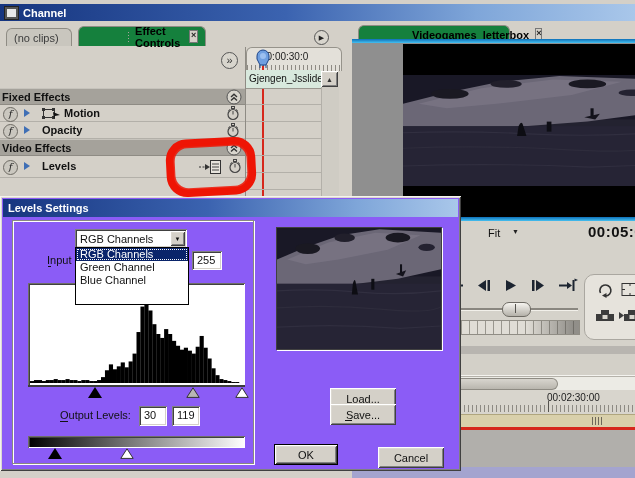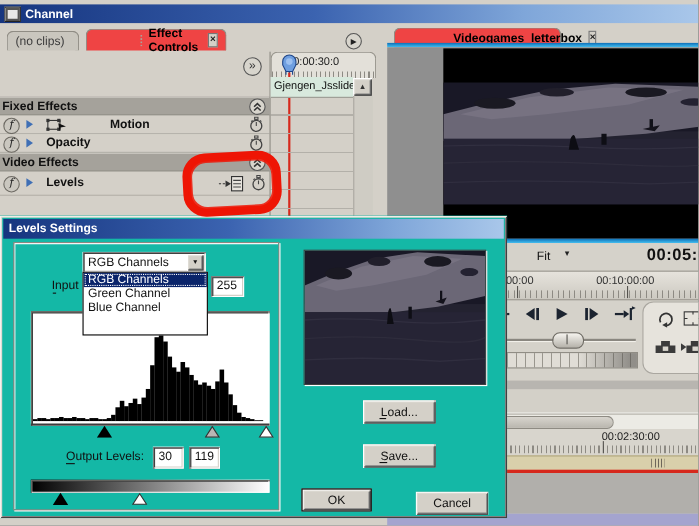--- a/index.html
+++ b/index.html
@@ -11,21 +11,21 @@
   
   .titlebar{left:0;top:4px;width:635px;height:17px;
     background:linear-gradient(to right,#16357f 0%,#3b63b0 45%,#7fa6d9 75%,#a9c7ea 100%);
     color:#fff;font-weight:bold;display:flex;align-items:center;padding-left:4px;box-sizing:border-box;}
   .titlebar .ticon{width:13px;height:12px;margin-right:4px;background:#e8e8e8;border:1px solid #222;
     box-shadow:inset 0 0 0 2px #555;}
   
   .tab{height:18px;border:1px solid #8f8c84;border-bottom:none;border-radius:6px 6px 0 0;
        display:flex;align-items:center;padding:0 7px;box-sizing:border-box;}
   .tab.inactive{background:#c9c6be;color:#3c3c3c;}
-  .tab.active{background:#ef4444;color:#000;font-weight:bold;padding-left:48px;}
+  .tab.active{background:#15803d;color:#000;font-weight:bold;padding-left:48px;}
   .grip{width:5px;height:11px;margin-right:5px;
     background-image:radial-gradient(#a7a49c 36%,rgba(0,0,0,0) 40%);background-size:3px 3px;}
   .closebox{width:11px;height:11px;border:1px solid #777;background:#d4d0c8;margin-left:6px;
     font-size:9px;line-height:9px;text-align:center;font-weight:bold;color:#222;}
   .circlebtn{border:1px solid #555;border-radius:50%;background:#d8d5cd;display:flex;
     align-items:center;justify-content:center;box-sizing:border-box;}
   
   .hdr{background:#a5a29b;border-top:1px solid #c6c3bc;border-bottom:1px solid #8e8b84;
     display:flex;align-items:center;font-weight:bold;padding-left:2px;box-sizing:border-box;}
   .erow{background:#d4d0c8;border-bottom:1px solid #b3b0a9;box-sizing:border-box;}
@@ -110,21 +110,21 @@
       <div class="ftog abs" style="left:3px;top:2px;"><span>f</span></div>
       <div class="exp abs" style="left:24px;top:4px;"></div>
       <svg class="abs" style="left:42px;top:2px;" width="19" height="13" viewBox="0 0 19 13">
         <rect x="1.5" y="2.5" width="11" height="8" fill="none" stroke="#333"></rect>
         <rect x="0" y="1" width="3" height="3" fill="#333"></rect>
           <rect x="10" y="1" width="3" height="3" fill="#333"></rect>
         <rect x="0" y="9" width="3" height="3" fill="#333"></rect>
           <rect x="10" y="9" width="3" height="3" fill="#333"></rect>
         <polygon points="11,5 18,8 13,9 12,12" fill="#111"></polygon>
       </svg>
-      <span class="b abs" style="left:64px;top:2px;margin-left:36px;">Motion</span>
+      <span class="b abs" style="left:64px;top:2px;">Motion</span>
       <svg class="abs" style="left:226px;top:1px;" width="14" height="15" viewBox="0 0 14 15">
         <rect x="5.5" y="0.5" width="3" height="2" fill="none" stroke="#444"></rect>
         <circle cx="7" cy="8.5" r="5" fill="none" stroke="#444" stroke-width="1.2"></circle>
         <path d="M7 8.5 L7 5 M3.6 3.4 L2.4 4.6 M10.4 3.4 L11.6 4.6" stroke="#444"></path>
       </svg>
     </div>
 
     <div class="abs erow" style="left:0;top:101px;width:245px;height:17px;">
       <div class="ftog abs" style="left:3px;top:2px;"><span>f</span></div>
       <div class="exp abs" style="left:24px;top:4px;"></div>
@@ -196,27 +196,20 @@
         </svg>
       </div>
     </div>
     <div class="abs" style="left:0;top:196px;width:283px;height:4px;background:linear-gradient(#0d6fb8,#45c0f0);"></div>
 
     <div class="abs" style="left:0;top:200px;width:283px;height:125px;background:#d5d2ca;">
       <span class="abs" style="left:136px;top:6px;">Fit</span>
       <span class="abs" style="left:160px;top:7px;font-size:7px;color:#222;">▼</span>
       <span class="abs b" style="left:236px;top:2px;width:47px;font-size:15px;letter-spacing:0.5px;overflow:hidden;white-space:nowrap;">00:05:0</span>
 
-      <div class="abs" style="left:0;top:25px;width:283px;height:25px;background:linear-gradient(#e6e3dc,#ccc9c1);border-top:1px solid #9a978f;border-bottom:1px solid #98958d;overflow:hidden;">
-        <span class="abs" style="left:108px;top:3px;font-size:10px;color:#333;">00:00</span>
-        <span class="abs" style="left:190px;top:3px;font-size:10px;color:#333;">00:10:00:00</span>
-        <div class="abs ticks" style="left:0;bottom:1px;width:283px;height:7px;"></div>
-        <div class="abs" style="left:118px;bottom:1px;width:1px;height:11px;background:#55534e;"></div>
-        <div class="abs" style="left:218px;bottom:1px;width:1px;height:11px;background:#55534e;"></div>
-      </div>
 
       <svg class="abs" style="left:100px;top:58px;" width="18" height="13" viewBox="0 0 18 13">
           <rect x="1" y="5.5" width="10" height="2" fill="#1c2430"></rect>
           <rect x="1.5" y="1" width="2" height="11" fill="#1c2430"></rect>
         </svg>
       <svg class="abs" style="left:124px;top:58px;" width="16" height="13" viewBox="0 0 16 13">
           <polygon points="10,1 10,12 2,6.5" fill="#1c2430"></polygon>
           <rect x="11.5" y="1" width="2.5" height="11" fill="#1c2430"></rect>
         </svg>
       <svg class="abs" style="left:152px;top:58px;" width="14" height="13" viewBox="0 0 14 13">
@@ -280,21 +273,21 @@
     </div>
 
     <div class="abs" style="left:0;top:393px;width:283px;height:13px;background:#d9d0ab;border-top:1px solid #b0a67e;border-bottom:1px solid #b0a67e;">
       <div class="abs" style="left:240px;top:2px;width:12px;height:8px;background-image:repeating-linear-gradient(90deg,#6e675a 0 1px,rgba(0,0,0,0) 1px 3px);"></div>
     </div>
     <div class="abs" style="left:0;top:406px;width:283px;height:3px;background:#d6281c;"></div>
     <div class="abs" style="left:0;top:409px;width:283px;height:37px;background:#b1afab;"></div>
     <div class="abs" style="left:0;top:446px;width:283px;height:11px;background:#a4a4cf;"></div>
   </div>
 
-  <div class="abs" style="left:0;top:196px;width:461px;height:275px;background:#14b8a6;z-index:30;
+  <div class="abs" style="left:0;top:196px;width:461px;height:275px;background:#8b5cf6;z-index:30;
        box-shadow:inset 1px 1px 0 #f5f3ee,inset -1px -1px 0 #404040,inset 2px 2px 0 #dcd9d1,inset -2px -2px 0 #808080;">
 
     <div class="abs" style="left:3px;top:3px;width:455px;height:18px;
          background:linear-gradient(to right,#16357f 0%,#3b63b0 45%,#7fa6d9 78%,#a9c7ea 100%);display:flex;align-items:center;padding-left:5px;box-sizing:border-box;">
       <span class="b" style="color:#fff;">Levels Settings</span>
     </div>
 
     <div class="abs" style="left:12px;top:24px;width:240px;height:242px;
          border:1px solid #8a8880;box-shadow:1px 1px 0 #fff, inset 1px 1px 0 #fff;"></div>
 
@@ -422,21 +415,21 @@
         <path d="M0 52 Q40 50 80 53 T160 52" stroke="#312f40" fill="none"></path>
         <path d="M0 66 Q50 63 100 67 T160 65" stroke="#2e2c3c" fill="none"></path>
         <path d="M0 82 Q60 79 120 83 L160 81" stroke="#302e3f" fill="none"></path>
         <path d="M74 46 q2 -6 3 0 l2 9 h-6 z" fill="#0d0d13"></path>
         <rect x="92" y="42" width="3" height="9" fill="#0e0e15"></rect>
         <rect x="120" y="30" width="2" height="8" fill="#101018"></rect>
         <polygon points="116,38 126,35 123,40" fill="#14131c"></polygon>
       </svg>
     </div>
 
-    <div class="btn" style="left:330px;top:168px;width:66px;height:21px;">
+    <div class="btn" style="left:330px;top:192px;width:66px;height:21px;">
       <span>Load...</span>
       <i class="mn" style="left:15px;width:6px;"></i>
     </div>
     <div class="btn" style="left:330px;top:208px;width:66px;height:21px;">
       <span>Save...</span>
       <i class="mn" style="left:15px;width:7px;"></i>
     </div>
     <div class="btn" style="left:378px;top:251px;width:66px;height:21px;">
       <span>Cancel</span>
     </div>

